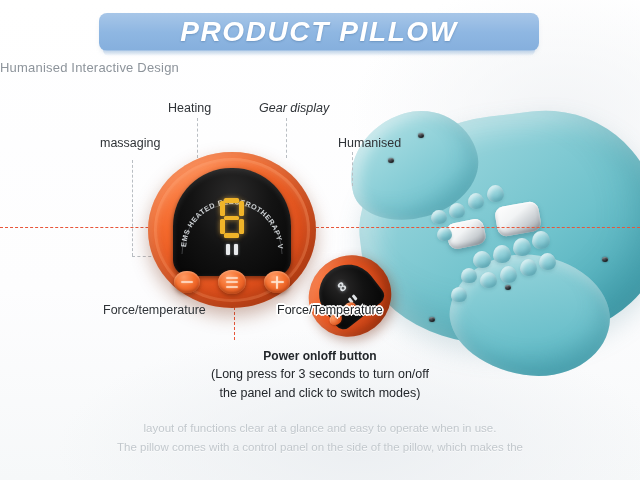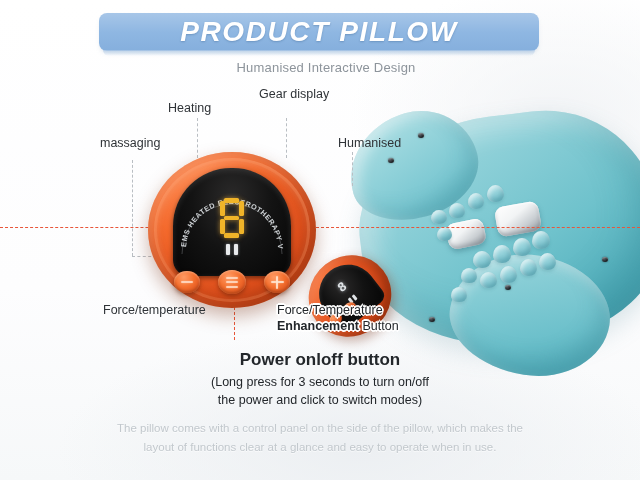--- a/index.html
+++ b/index.html
@@ -36,22 +36,22 @@
     background: linear-gradient(180deg, rgba(180,205,232,.75), rgba(255,255,255,0));
   }
   .banner-title {
     font-size: 28px; font-weight: 700; font-style: italic;
     letter-spacing: 1.6px; color: #ffffff;
     text-shadow: 0 1px 2px rgba(70,110,155,.45);
     white-space: nowrap;
   }
   .subtitle {
     position: absolute; left: 0; right: 0; top: 60px;
-    text-align: center;
-    font-size: 13px; color: #8d949b; letter-spacing: .2px; padding-left: 12px;
+    text-align: left;
+    font-size: 13px; color: #8d949b; letter-spacing: .2px;
   }
 
   
   .pillow-wrap { position: absolute; left: 330px; top: 105px; width: 330px; height: 265px; }
   .pillow-body {
     position: absolute; left: 30px; top: 10px;
     width: 300px; height: 230px;
     background: linear-gradient(150deg, #a9dde2 0%, #8ed0d8 28%, #6fc2cc 58%, #52b0bd 82%, #3f9dab 100%);
     border-radius: 48% 38% 44% 52% / 46% 50% 42% 48%;
     transform: rotate(-7deg);
@@ -327,38 +327,35 @@
         </div>
     </div>
     <div class="sm-btns">
       <span></span>
       <span></span>
     </div>
   </div>
 
   <div class="lbl" style="left:100px; top:136px;">massaging</div>
   <div class="lbl" style="left:168px; top:101px;">Heating</div>
-  <div class="lbl" style="left:259px; top:87px;">Gear display</div>
+  <div class="lbl" style="left:259px; top:101px;font-style:italic;">Gear display</div>
   <div class="lbl" style="left:338px; top:136px;">Humanised</div>
 
   <div class="lbl" style="left:103px; top:303px;">
     <div>Force/temperature</div>
   </div>
 
   <div class="lbl lbl-outline" style="left:277px; top:303px;">
     <div>Force/Temperature</div>
-    <div>
-      <b>Enhancement</b><span> Button</span>
-    </div>
   </div>
 
   <div class="center-blk" style="top:348px;">
-    <div style="font-weight:700; font-size:17px;">Power onloff button</div>
+    <div style="font-weight:700; font-size:12px;">Power onloff button</div>
     <div>(Long press for 3 seconds to turn on/off</div>
-    <div>the power and click to switch modes)</div>
+    <div>the panel and click to switch modes)</div>
   </div>
 
   <div class="footer">
+    <div>layout of functions clear at a glance and easy to operate when in use.</div>
     <div>The pillow comes with a control panel on the side of the pillow, which makes the</div>
-    <div>layout of functions clear at a glance and easy to operate when in use.</div>
   </div>
 
 </div>
 
 </body></html>

